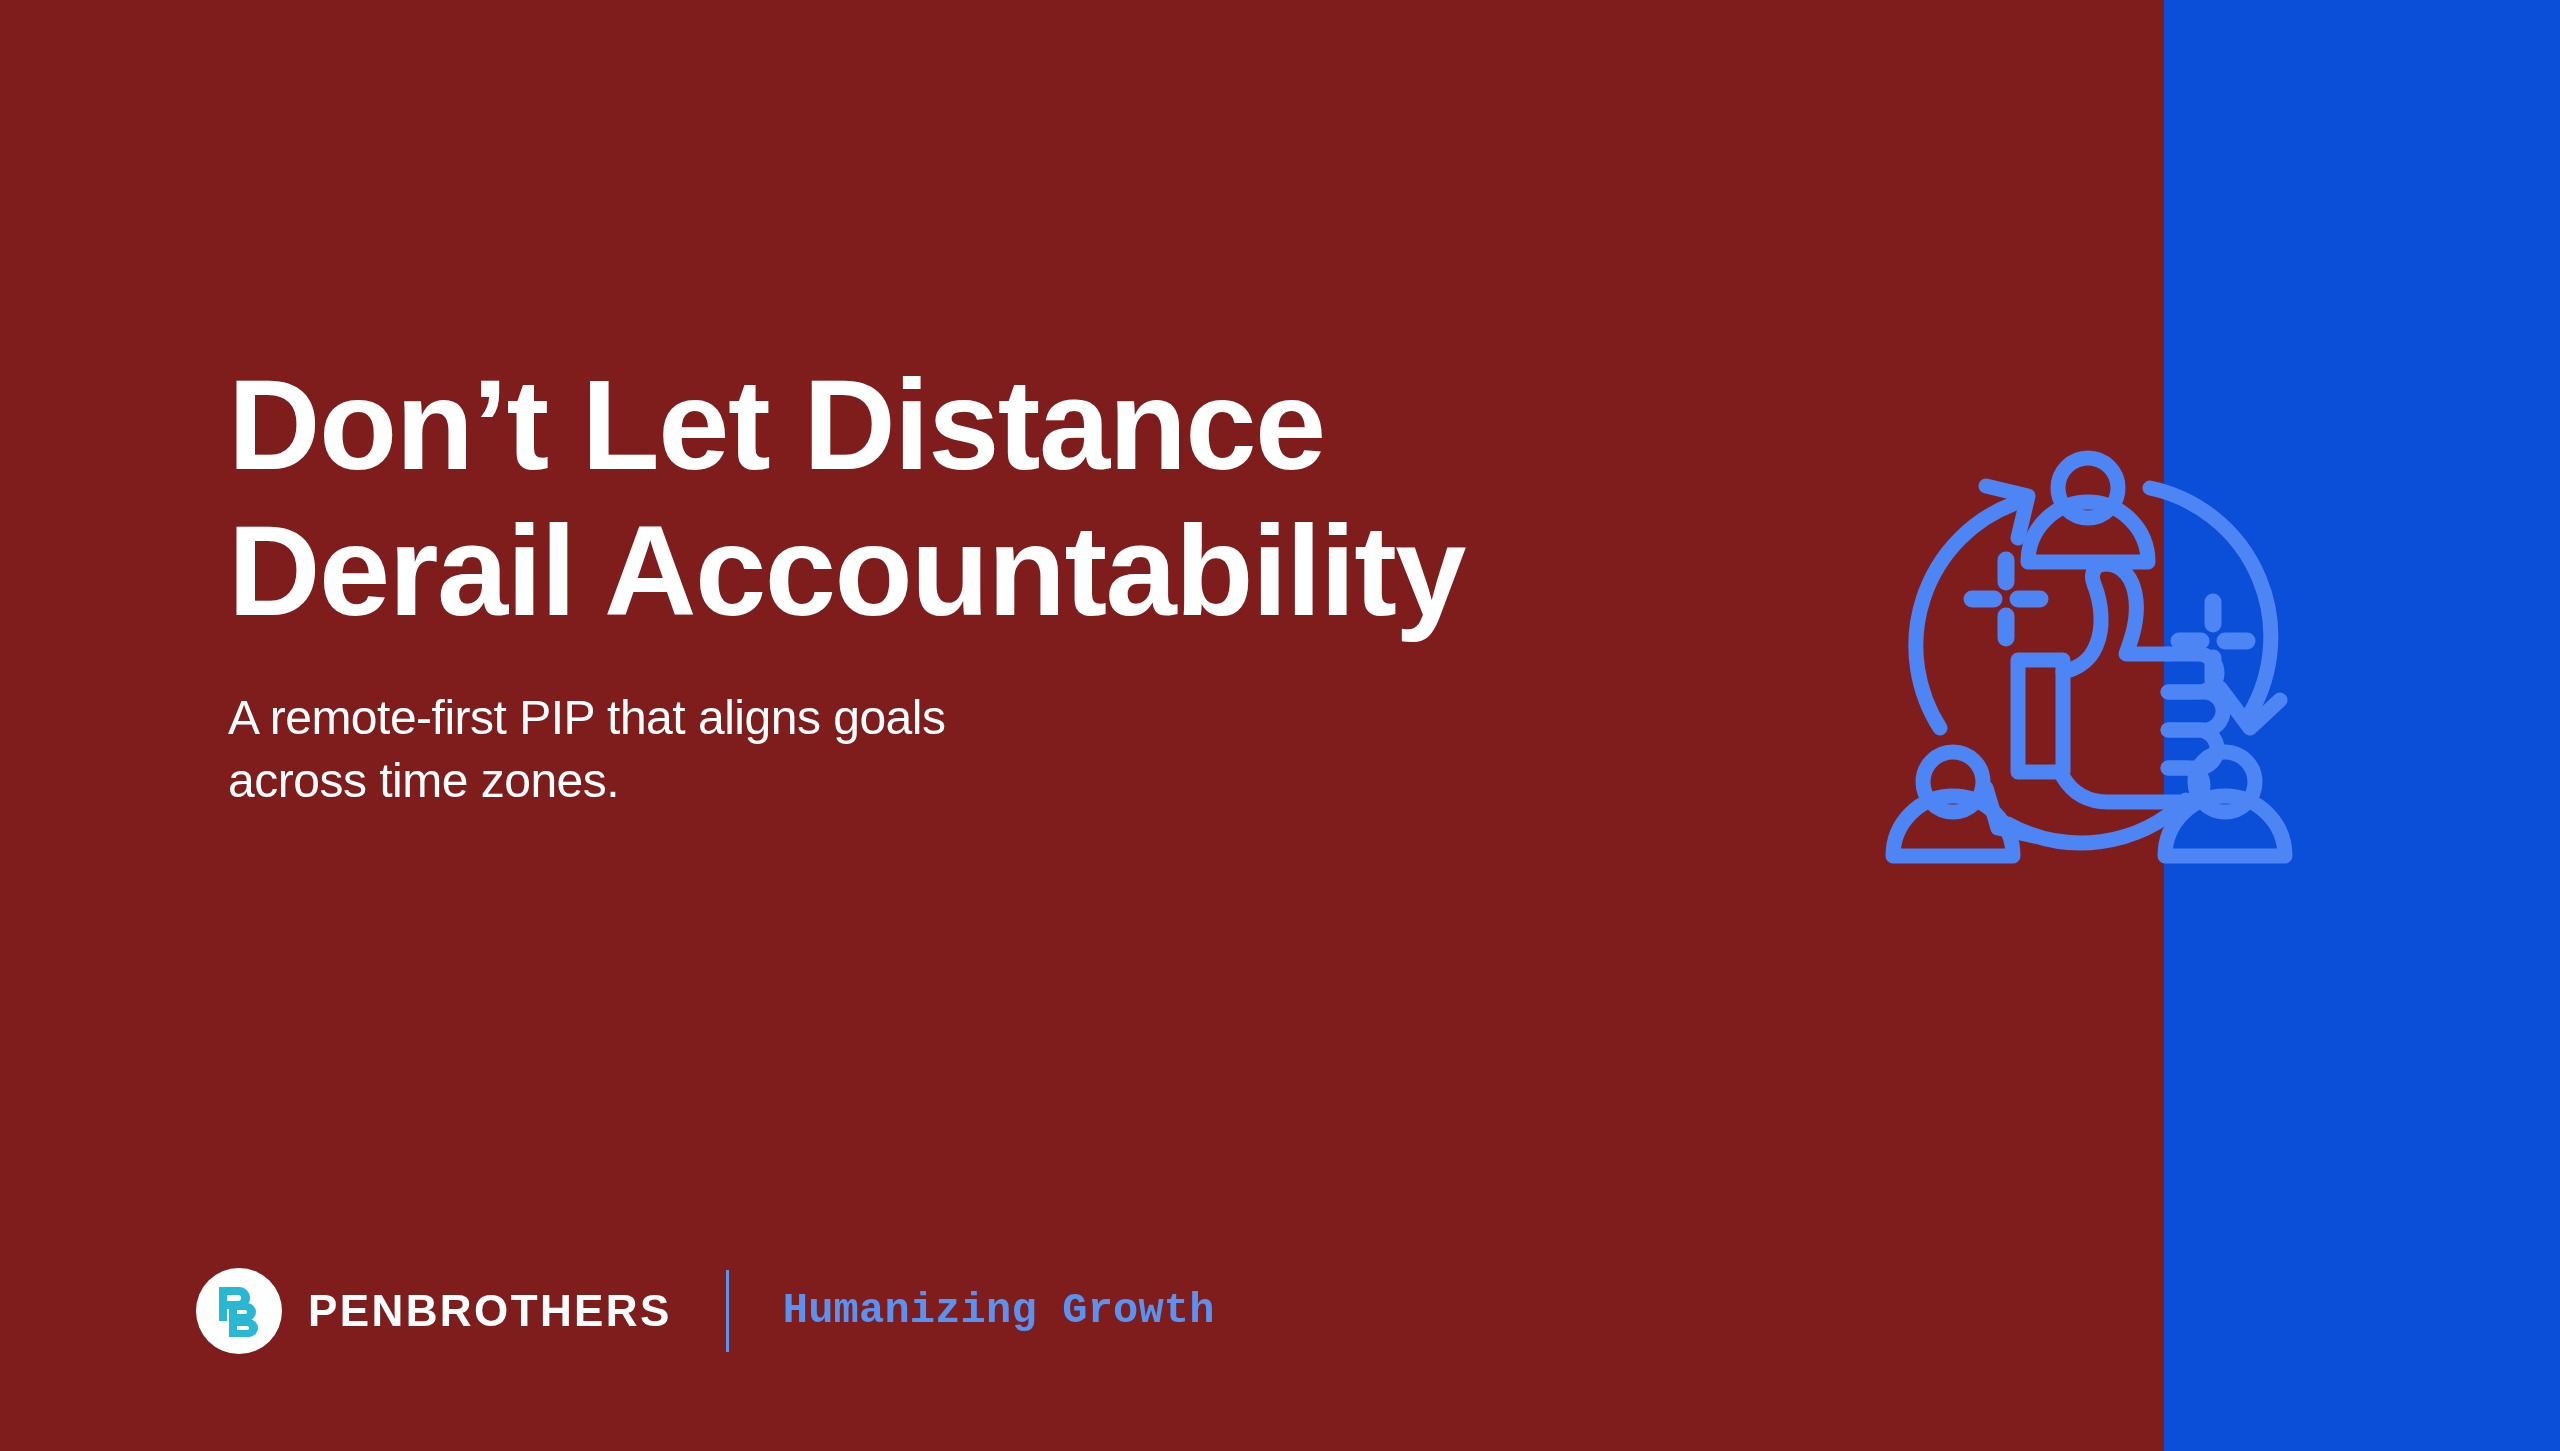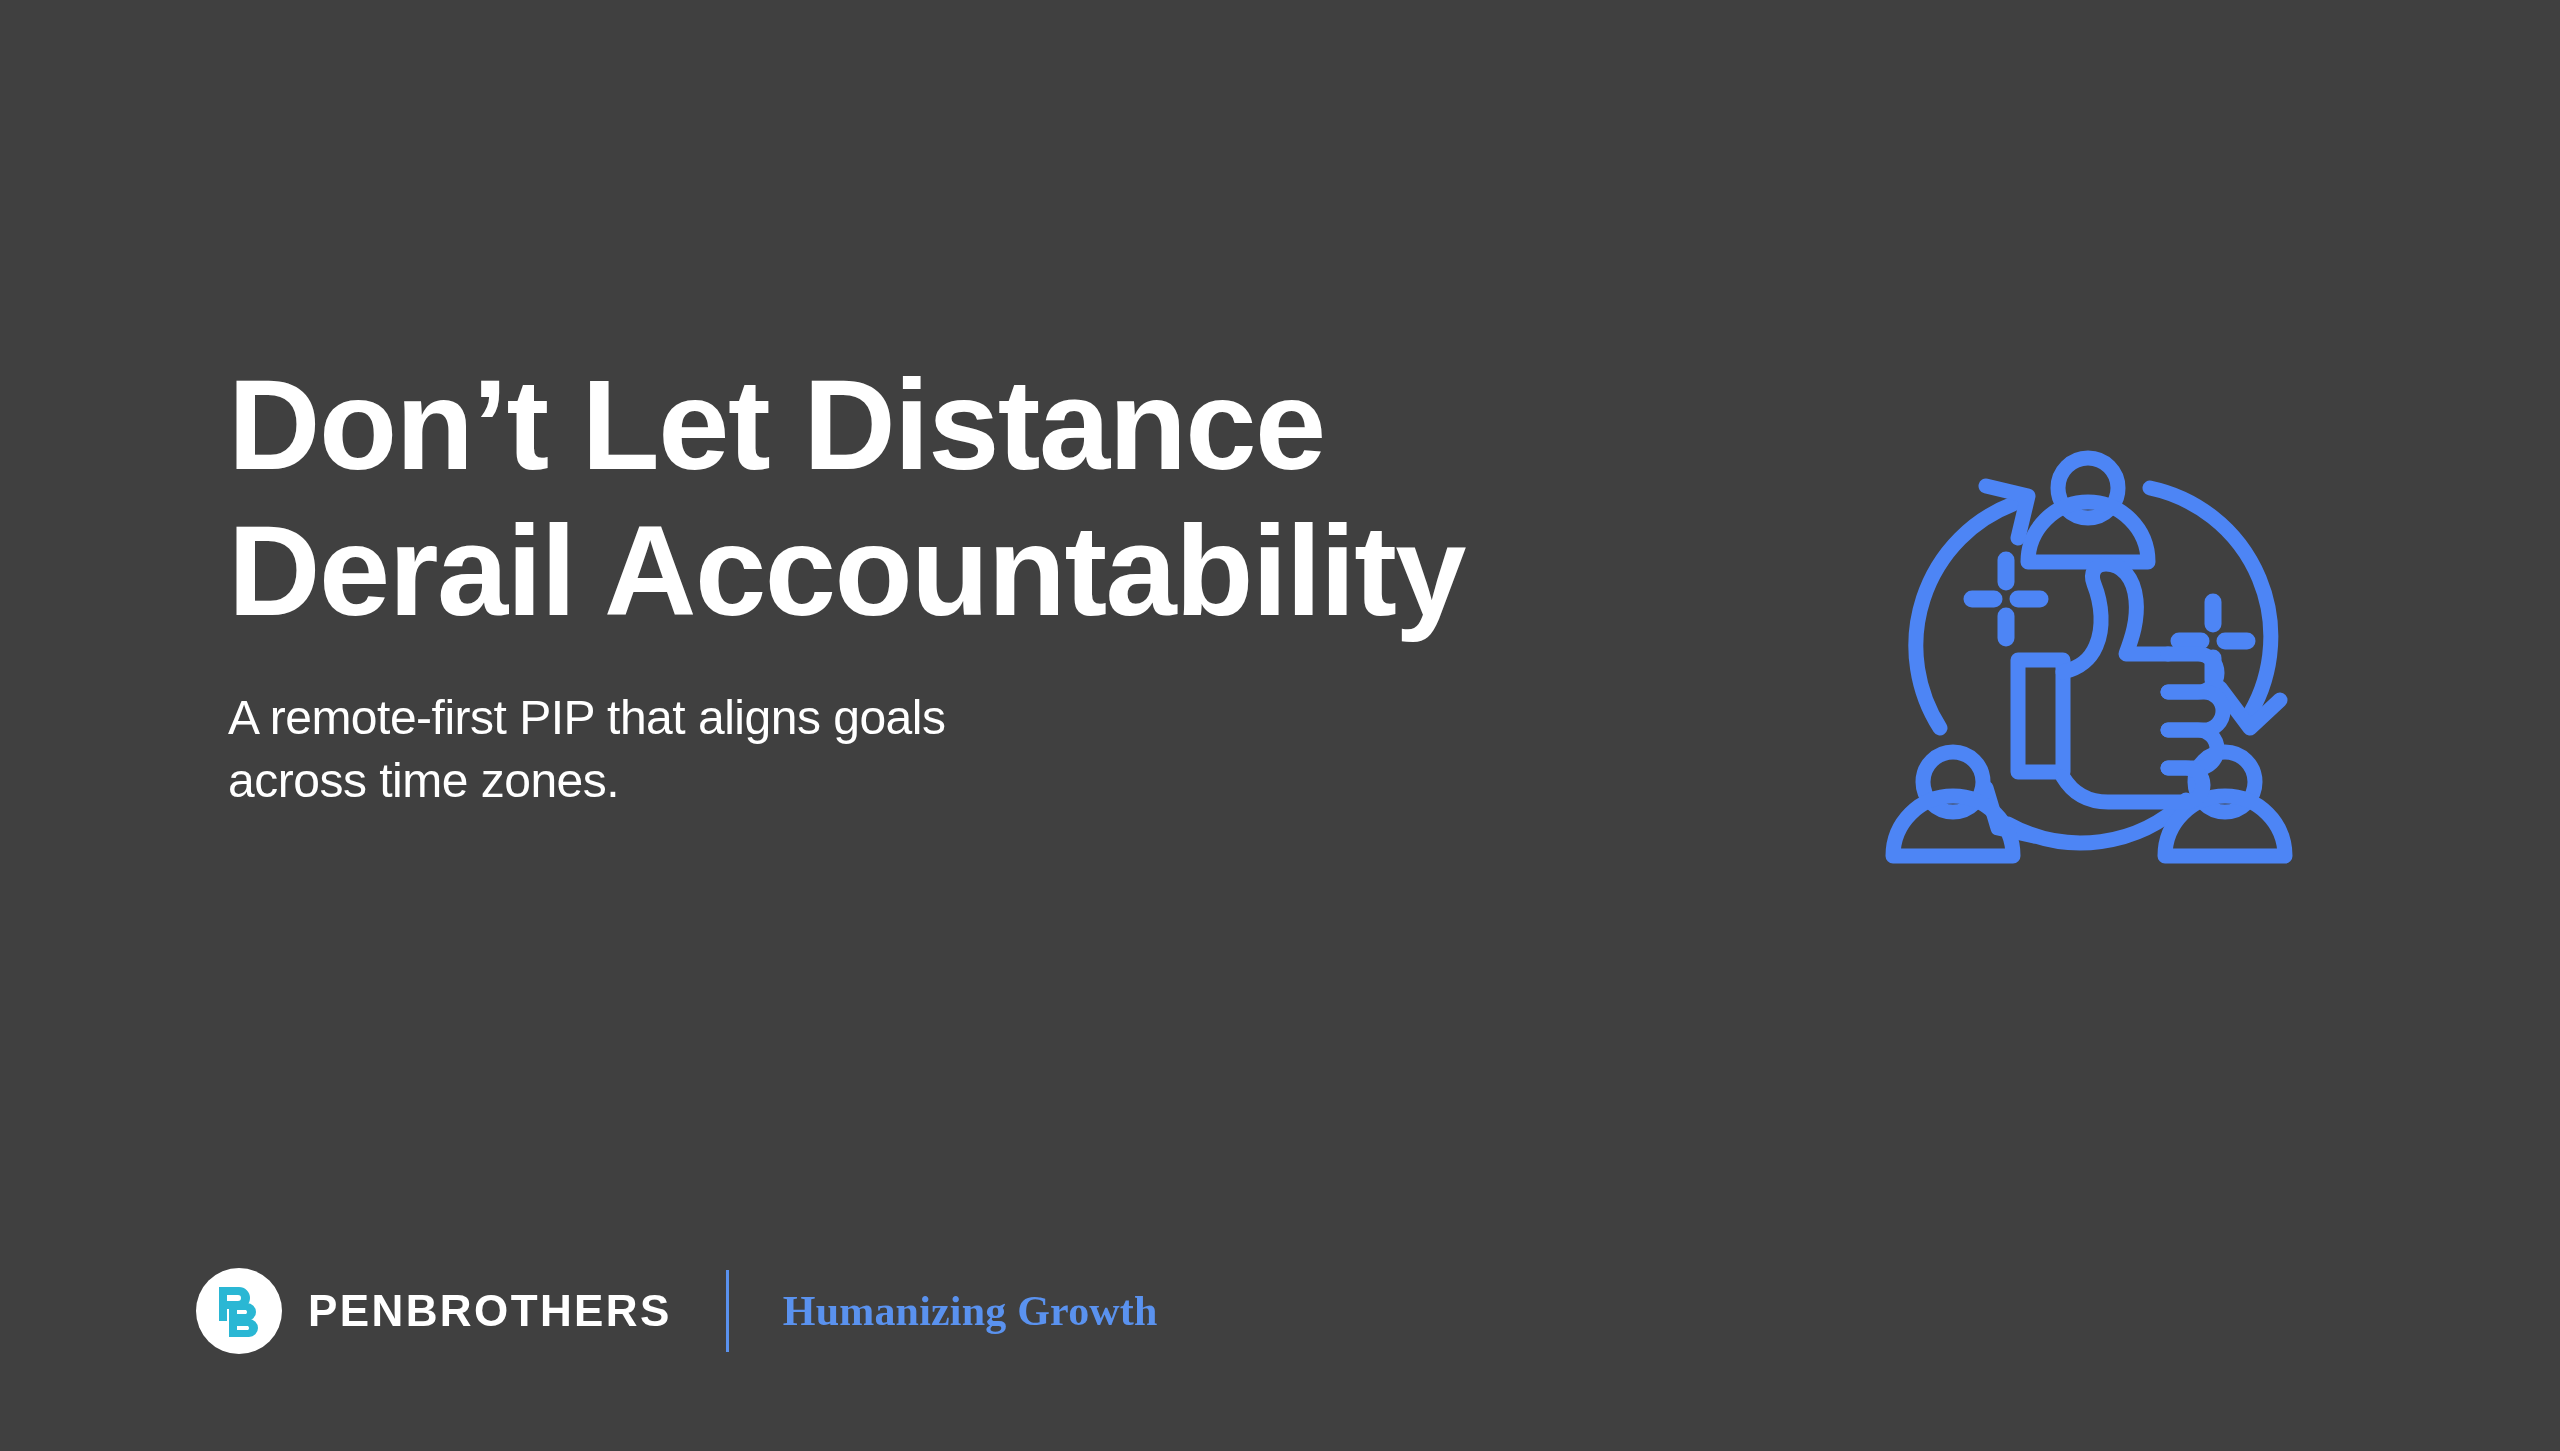--- a/index.html
+++ b/index.html
@@ -10,23 +10,23 @@
   body {
     width: 2560px;
     height: 1451px;
     background: #0b4fd8;
     font-family: "Liberation Sans", sans-serif;
     overflow: hidden;
   }
 
   .banner {
     position: relative;
-    width: 2560px;
+    width: 2164px;
     height: 1451px;
-    background: #404040;
+    background: #7f1d1d;
     box-sizing: border-box;
   }
 
   
   .copy-block {
     position: absolute;
     left: 228px;
     top: 352px;
     width: 1560px;
   }
@@ -109,21 +109,21 @@
     width: 3px;
     height: 82px;
     background: #5a92ef;
     margin-left: 54px;
     margin-right: 54px;
     flex: 0 0 auto;
   }
 
   .tagline {
     color: #5a92ef;
-    font-family: Liberation Serif, serif;
+    font-family: Liberation Mono, monospace;
     font-size: 42px;
     font-weight: 700;
     letter-spacing: 0.2px;
     line-height: 1;
     white-space: nowrap;
   }
 </style>
 </head>
 <body>
 

